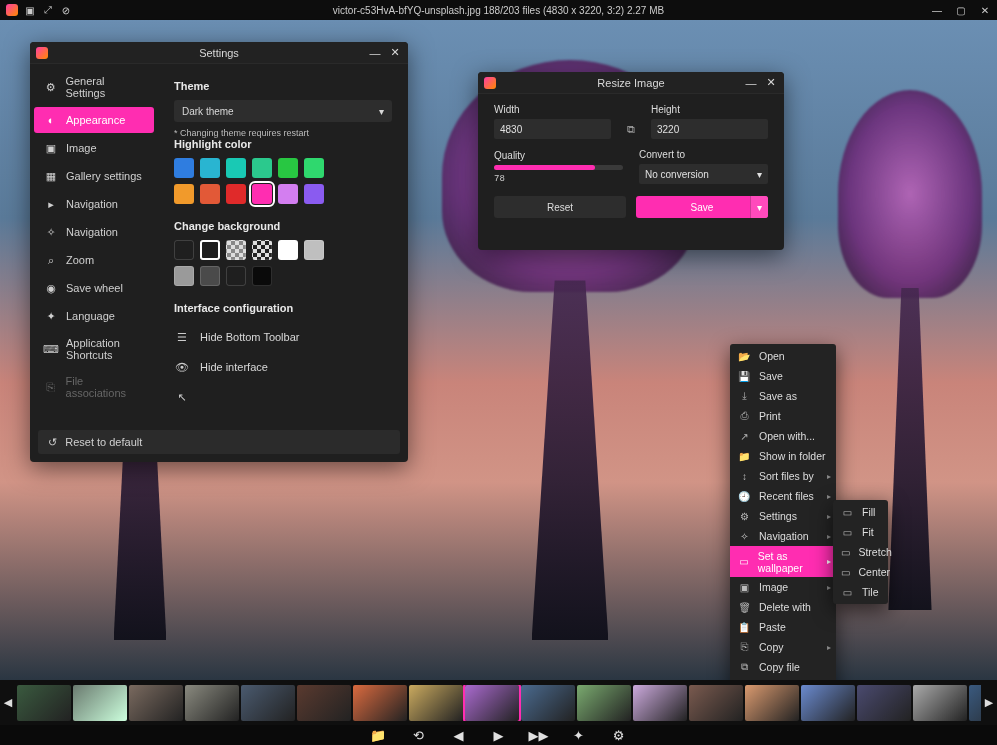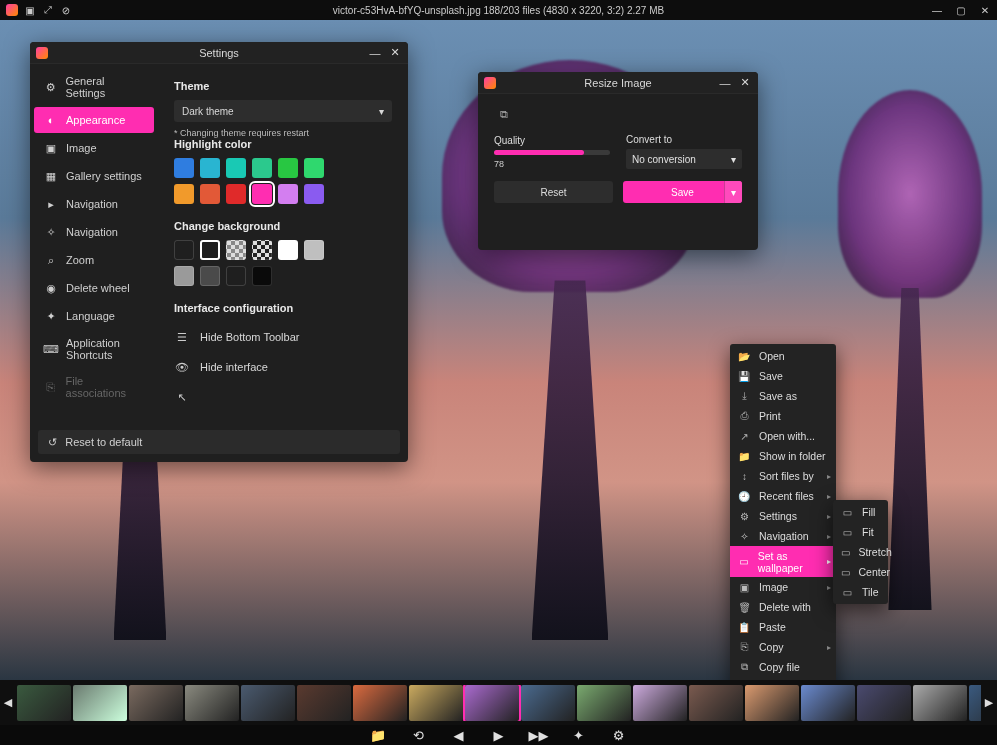--- a/index.html
+++ b/index.html
@@ -51,30 +51,30 @@
 .swatch { width: 20px; height: 20px; border-radius: 3px; cursor: pointer; }
 .swatch.sel { outline: 2px solid #fff; outline-offset: 1px; }
 .bg-swatch { width: 20px; height: 20px; border-radius: 3px; cursor: pointer; border: 1px solid rgba(255,255,255,0.15); }
 .checker1 { background: repeating-conic-gradient(#888 0 25%, #ddd 0 50%) 0 0/8px 8px; }
 .checker2 { background: repeating-conic-gradient(#222 0 25%, #ddd 0 50%) 0 0/8px 8px; }
 .cfg-row { display: flex; align-items: center; gap: 10px; padding: 7px 0; cursor: pointer; }
 .cfg-row .ico { width: 16px; height: 16px; display: inline-flex; align-items: center; justify-content: center; color: #ccc; }
 .reset-btn { margin: 4px 8px 8px 8px; background: #2b2b2b; height: 24px; border-radius: 3px; display: flex; align-items: center; gap: 8px; padding: 0 10px; cursor: pointer; color: #d0d0d0; }
 
 
-.resize-panel { left: 478px; top: 72px; width: 280px; height: 178px; }
+.resize-panel { left: 478px; top: 72px; width: 306px; height: 178px; }
 .resize-body { padding: 10px 16px; }
 .field-row { display: flex; gap: 10px; align-items: flex-end; }
 .field { flex: 1; }
 .field label { font-size: 10px; color: #ddd; display: block; margin-bottom: 4px; }
 .field input, .field .select-box { width: 100%; background: #2d2d2d; border: none; color: #e0e0e0; height: 20px; padding: 0 6px; font-size: 10px; border-radius: 2px; }
 .link-ico { width: 20px; height: 20px; display: flex; align-items: center; justify-content: center; color: #aaa; cursor: pointer; margin-bottom: 0; }
 .quality-bar { width: 100%; height: 5px; background: #3a3a3a; border-radius: 3px; position: relative; margin-top: 4px; }
 .quality-fill { position: absolute; left: 0; top: 0; height: 5px; background: #ff2db1; border-radius: 3px; }
-.qv { font-size: 9px; color: #ccc; margin-top: 4px; }
+.qv { font-size: 9px; color: #ccc; margin-top: 4px; font-family: Liberation Mono, monospace; }
 .btn-row { display: flex; gap: 10px; margin-top: 12px; }
 .btn { flex: 1; height: 22px; border-radius: 3px; display: flex; align-items: center; justify-content: center; font-size: 10px; cursor: pointer; }
 .btn-dark { background: #2d2d2d; color: #ddd; }
 .btn-accent { background: #ff2db1; color: #fff; position: relative; }
 .btn-accent .dd { position: absolute; right: 0; top: 0; width: 18px; height: 22px; display: flex; align-items: center; justify-content: center; border-left: 1px solid rgba(0,0,0,0.2); background:#ff4abc; border-radius: 0 3px 3px 0;}
 
 
 .ctx { position: absolute; background: #232323; border-radius: 3px; box-shadow: 0 6px 20px rgba(0,0,0,0.6); font-size: 10.5px; color: #ddd; padding: 2px 0; }
 .ctx-main { left: 730px; top: 344px; width: 106px; }
 .ctx-sub { left: 833px; top: 500px; width: 55px; }
@@ -165,21 +165,21 @@
         <div class="side-item">
           <span class="ico">✧</span>
           <span>Navigation</span>
         </div>
         <div class="side-item">
           <span class="ico">⌕</span>
           <span>Zoom</span>
         </div>
         <div class="side-item">
           <span class="ico">◉</span>
-          <span>Delete wheel</span>
+          <span>Save wheel</span>
         </div>
         <div class="side-item">
           <span class="ico">✦</span>
           <span>Language</span>
         </div>
         <div class="side-item">
           <span class="ico">⌨</span>
           <span>Application Shortcuts</span>
         </div>
         <div class="side-item disabled">
@@ -255,21 +255,29 @@
   <div class="panel-header">
     <span class="app-logo"></span>
     <span>Resize Image</span>
     <div class="pctrl">
       <span>—</span>
       <span>✕</span>
     </div>
   </div>
   <div class="resize-body">
     <div class="field-row">
+      <div class="field">
+        <label>Width</label>
+        <input value="4830" style="">
+      </div>
       <div class="link-ico">⧉</div>
+      <div class="field">
+        <label>Height</label>
+        <input value="3220" style="">
+      </div>
     </div>
     <div class="field-row" style="margin-top:10px; gap:16px">
       <div class="field">
         <label>Quality</label>
         <div class="quality-bar">
           <div class="quality-fill" id="qfill" style="width: 78%;"></div>
         </div>
         <div class="qv">78</div>
       </div>
       <div class="field">

